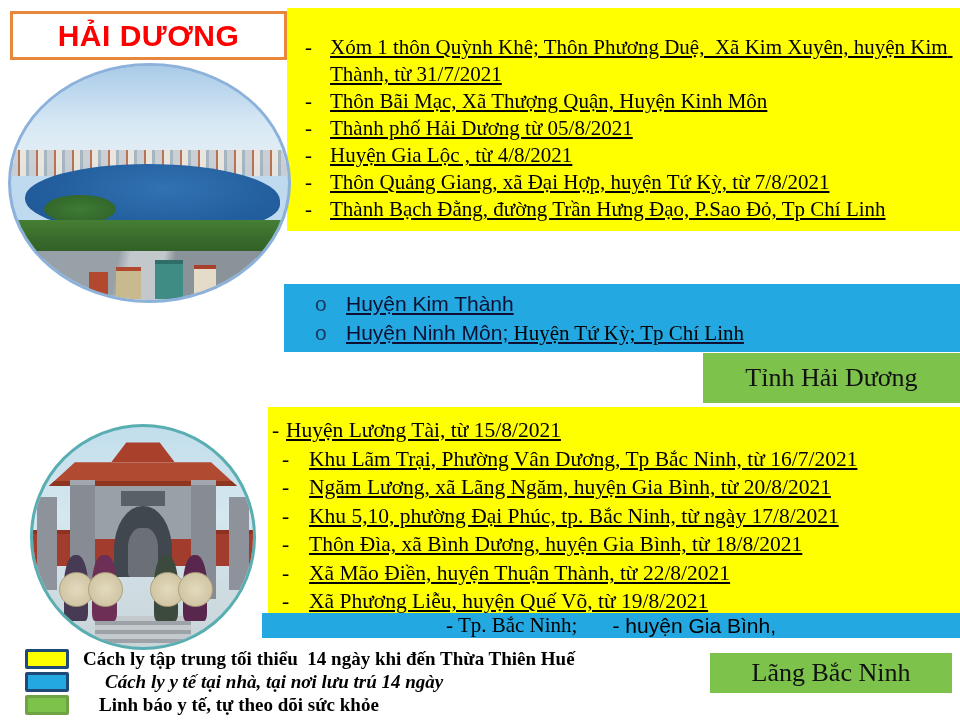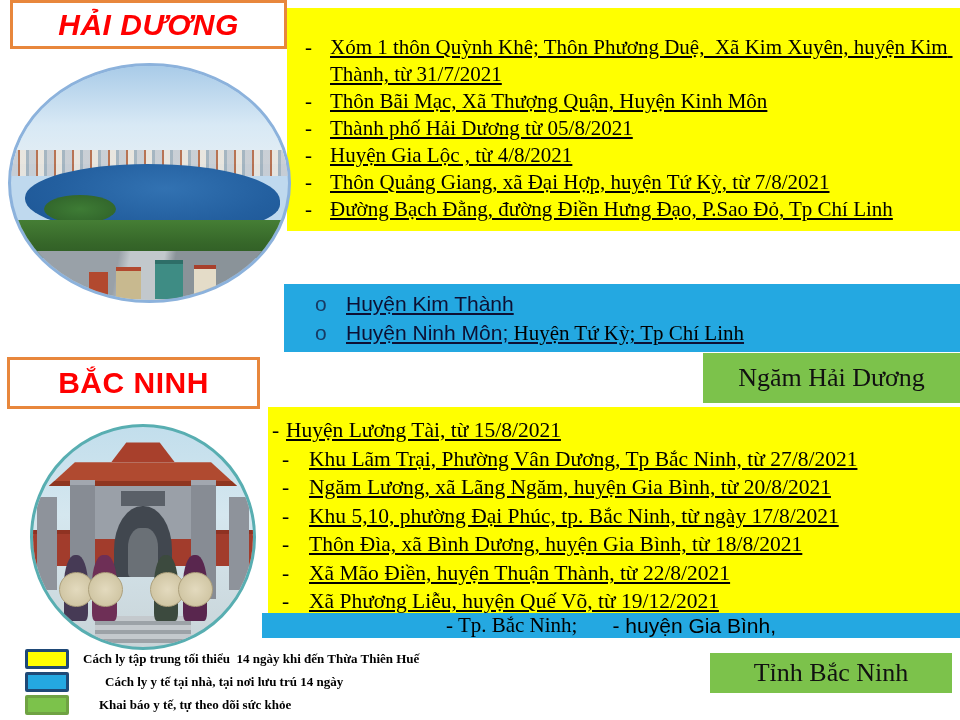--- a/index.html
+++ b/index.html
@@ -2,21 +2,21 @@
 <html><head>
 <meta charset="utf-8">
 <style>
   html,body{margin:0;padding:0;background:#fff;}
   #slide{position:relative;width:960px;height:720px;background:#ffffff;overflow:hidden;
          font-family:"Liberation Serif",serif;}
 
   
   .hdr{position:absolute;background:#ffffff;border:3px solid #E8873C;display:flex;
        align-items:center;justify-content:center;}
-  .hdr-hd{left:10px;top:0;width:271px;height:43px;font-style:italic;}
+  .hdr-hd{left:10px;top:11px;width:271px;height:43px;}
   .hdr-bn{left:7px;top:357px;width:247px;height:46px;}
   .hdr span{font-family:"Liberation Sans",sans-serif;font-weight:bold;color:#FF0000;
             font-size:30px;letter-spacing:.5px;}
 
   
   .ybox{position:absolute;background:#FFFF00;color:#000;}
   .ybox1{left:287px;top:8px;width:673px;height:223px;padding:26px 6px 0 13px;box-sizing:border-box;
          font-size:21px;line-height:27px;}
   .ybox2{left:268px;top:407px;width:692px;height:206px;padding:9px 6px 0 4px;box-sizing:border-box;
          font-size:21.5px;line-height:28.5px;}
@@ -46,23 +46,23 @@
   .gbox1{left:703px;top:353px;width:257px;height:50px;}
   .gbox2{left:710px;top:653px;width:242px;height:40px;}
 
   
   .legend{position:absolute;left:0;top:648px;width:700px;}
   .lrow{display:flex;align-items:center;height:22px;margin-bottom:1px;}
   .sw{width:38px;height:14px;border-radius:2px;margin-left:25px;flex:0 0 38px;}
   .sw-yellow{background:#FFFF00;border:3px solid #1F4977;}
   .sw-blue{background:#24A8E1;border:3px solid #1F4977;}
   .sw-green{background:#7CC24B;border:3px solid #6FA243;}
-  .lrow .lbl{font-weight:bold;font-size:13px;color:#000;white-space:pre-wrap;}
+  .lrow .lbl{font-weight:bold;font-size:19px;color:#000;white-space:pre-wrap;}
   .lrow1 .lbl{margin-left:14px;}
-  .lrow2 .lbl{margin-left:36px;}
+  .lrow2 .lbl{margin-left:36px;font-style:italic;}
   .lrow3 .lbl{margin-left:30px;}
 
   
   .photo-oval{position:absolute;left:8px;top:63px;width:277px;height:234px;border-radius:50%;
               border:3px solid #8CB2DC;overflow:hidden;background:#BFD9EE;}
   .photo-oval>div{position:absolute;}
   .ov-sky{left:0;top:0;right:0;height:42%;background:linear-gradient(180deg,#A9CBE8 0%,#D8E9F5 60%,#E4EEF4 100%);}
   .ov-skyline{left:0;top:36%;right:0;height:11%;opacity:.9;
      background:repeating-linear-gradient(90deg,#C7CCD2 0 7px,#B36642 7px 9px,#E9E5DD 9px 15px,#9FB0BC 15px 18px);}
   .ov-lake{left:5%;top:42%;right:3%;height:30%;border-radius:48% 52% 42% 50%;
@@ -134,21 +134,21 @@
     <div class="li">
       <span class="dash">-</span>
       <span class="txt">Huyện Gia Lộc , từ 4/8/2021</span>
     </div>
     <div class="li">
       <span class="dash">-</span>
       <span class="txt">Thôn Quảng Giang, xã Đại Hợp, huyện Tứ Kỳ, từ 7/8/2021</span>
     </div>
     <div class="li">
       <span class="dash">-</span>
-      <span class="txt">Đường Bạch Đằng, đường Điền Hưng Đạo, P.Sao Đỏ, Tp Chí Linh</span>
+      <span class="txt">Thành Bạch Đằng, đường Trần Hưng Đạo, P.Sao Đỏ, Tp Chí Linh</span>
     </div>
   </div>
 
   <div class="photo-oval">
     <div class="ov-sky"></div>
     <div class="ov-skyline"></div>
     <div class="ov-lake"></div>
     <div class="ov-island"></div>
     <div class="ov-green"></div>
     <div class="ov-road"></div>
@@ -163,26 +163,23 @@
       <span class="dash">o</span>
       <span class="txt sans">Huyện Kim Thành</span>
     </div>
     <div class="li">
       <span class="dash">o</span>
       <span class="txt"><span class="sans">Huyện Ninh Môn;</span><span class="serif"> Huyện Tứ Kỳ; Tp Chí Linh</span></span>
     </div>
   </div>
 
   <div class="gbox gbox1">
-    <span>Ngăm Hải Dương</span>
-  </div>
-
-  <div class="hdr hdr-bn">
-    <span>BẮC NINH</span>
-  </div>
+    <span>Tỉnh Hải Dương</span>
+  </div>
+
 
   <div class="photo-circle">
     <div class="bn-redwall"></div>
     <div class="bn-roof-top"></div>
     <div class="bn-roof"></div>
     <div class="bn-wall"></div>
     <div class="bn-plaque"></div>
     <div class="bn-pillar-l"></div>
     <div class="bn-pillar-r"></div>
     <div class="bn-outer-l"></div>
@@ -200,61 +197,61 @@
     <div class="bn-hat bn-h4"></div>
   </div>
 
   <div class="ybox ybox2">
     <div class="li first">
       <span class="dash">-</span>
       <span class="txt">Huyện Lương Tài, từ 15/8/2021</span>
     </div>
     <div class="li">
       <span class="dash">-</span>
-      <span class="txt">Khu Lãm Trại, Phường Vân Dương, Tp Bắc Ninh, từ 27/8/2021</span>
+      <span class="txt">Khu Lãm Trại, Phường Vân Dương, Tp Bắc Ninh, từ 16/7/2021</span>
     </div>
     <div class="li">
       <span class="dash">-</span>
       <span class="txt">Ngăm Lương, xã Lãng Ngăm, huyện Gia Bình, từ 20/8/2021</span>
     </div>
     <div class="li">
       <span class="dash">-</span>
       <span class="txt">Khu 5,10, phường Đại Phúc, tp. Bắc Ninh, từ ngày 17/8/2021</span>
     </div>
     <div class="li">
       <span class="dash">-</span>
       <span class="txt">Thôn Đìa, xã Bình Dương, huyện Gia Bình, từ 18/8/2021</span>
     </div>
     <div class="li">
       <span class="dash">-</span>
       <span class="txt">Xã Mão Điền, huyện Thuận Thành, từ 22/8/2021</span>
     </div>
     <div class="li">
       <span class="dash">-</span>
-      <span class="txt">Xã Phương Liễu, huyện Quế Võ, từ 19/12/2021</span>
+      <span class="txt">Xã Phương Liễu, huyện Quế Võ, từ 19/8/2021</span>
     </div>
   </div>
 
   <div class="bstrip">
     <span class="seg">- Tp. Bắc Ninh; </span>
     <span class="seg sans"> - huyện Gia Bình,</span>
   </div>
 
   <div class="gbox gbox2">
-    <span>Tỉnh Bắc Ninh</span>
+    <span>Lãng Bắc Ninh</span>
   </div>
 
   <div class="legend">
     <div class="lrow lrow1">
       <div class="sw sw-yellow"></div>
       <span class="lbl">Cách ly tập trung tối thiểu  14 ngày khi đến Thừa Thiên Huế</span>
     </div>
     <div class="lrow lrow2">
       <div class="sw sw-blue"></div>
       <span class="lbl">Cách ly y tế tại nhà, tại nơi lưu trú 14 ngày</span>
     </div>
     <div class="lrow lrow3">
       <div class="sw sw-green"></div>
-      <span class="lbl">Khai báo y tế, tự theo dõi sức khỏe</span>
+      <span class="lbl">Linh báo y tế, tự theo dõi sức khỏe</span>
     </div>
   </div>
 
 </div>
 
 </body></html>

